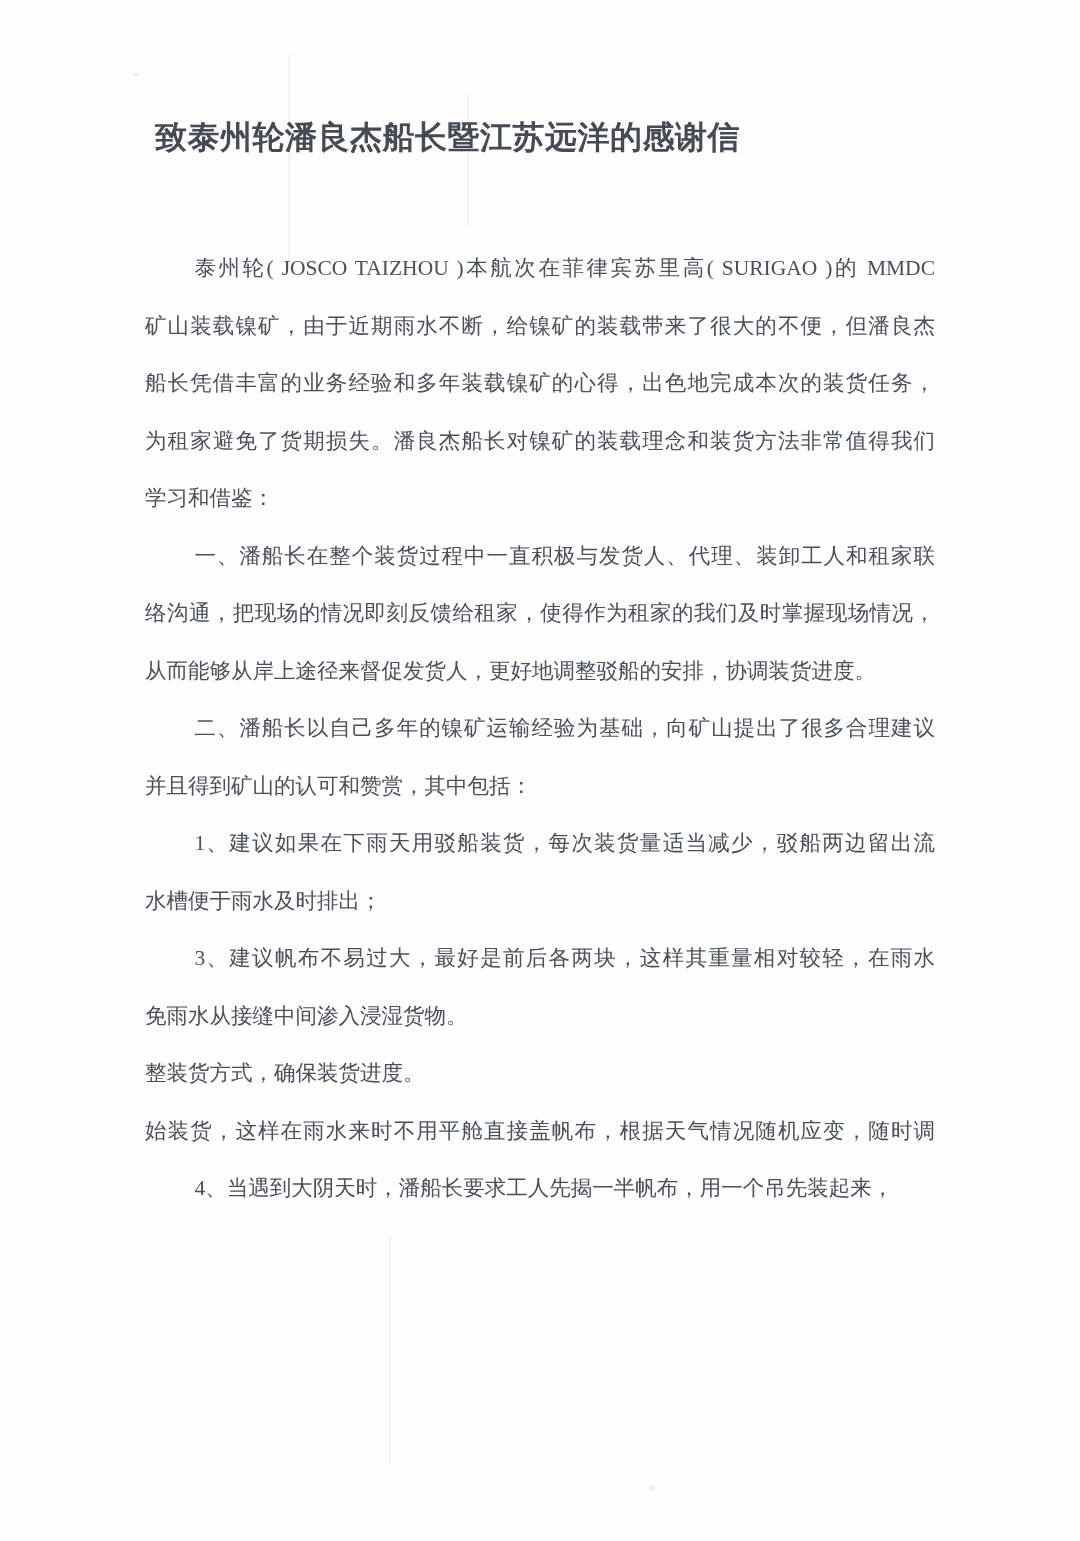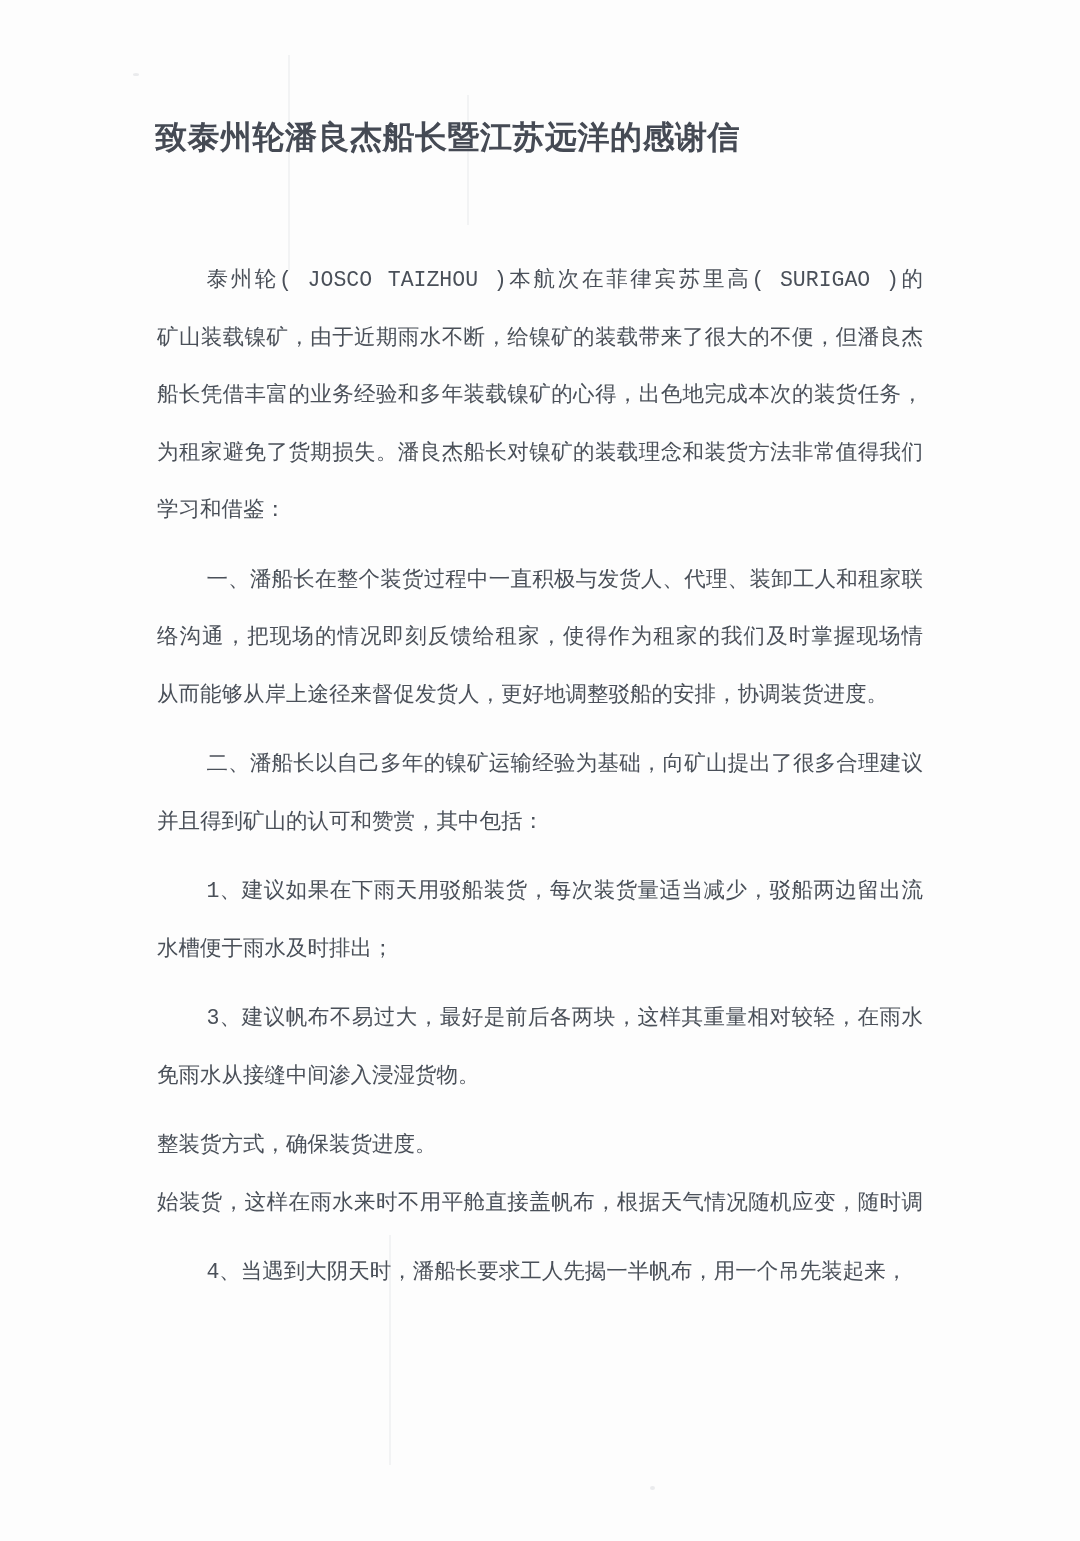--- a/index.html
+++ b/index.html
@@ -6,21 +6,21 @@
     margin: 0;
     padding: 0;
     background: #ffffff;
   }
   .page {
     position: relative;
     width: 1080px;
     height: 1541px;
     background: #fdfdfd;
     overflow: hidden;
-    font-family: Liberation Mono, monospace;
+    font-family: Liberation Serif, serif;
   }
   .letter-title {
     position: absolute;
     left: 155px;
     top: 116px;
     margin: 0;
     font-size: 32px;
     font-weight: 600;
     letter-spacing: 0.5px;
     color: #454a54;
@@ -28,21 +28,21 @@
   }
   .letter-body {
     position: absolute;
     left: 145px;
     top: 240px;
     width: 790px;
     color: #4a4f59;
     font-size: 21.5px;
   }
   .paragraph {
-    margin: 12px;
+    margin: 0;
     padding: 0;
   }
   .line {
     height: 57.5px;
     line-height: 57.5px;
     text-align: justify;
     text-align-last: justify;
     text-justify: inter-ideograph;
     overflow: hidden;
   }

